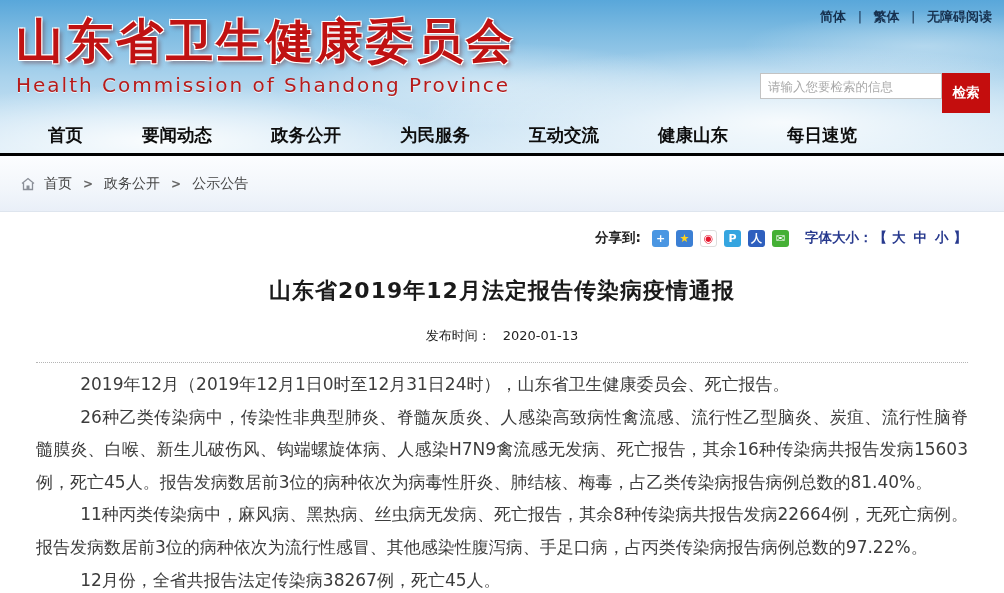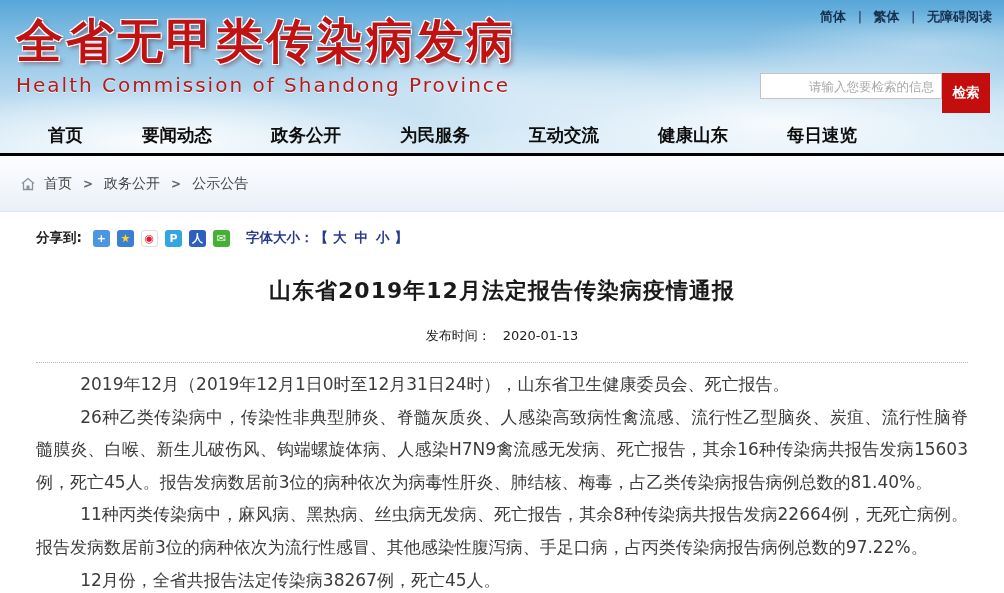--- a/index.html
+++ b/index.html
@@ -38,21 +38,20 @@
   .logo-en {
     margin-top: 5px; font-size: 20px; color: #b51b1b; letter-spacing: 2px;
     text-shadow: 0 1px 0 rgba(255,255,255,.7);
   }
 
   .search-box { position: absolute; top: 73px; right: 14px; display: flex; }
   .search-input {
     width: 182px; height: 26px; border: 1px solid #c3c3c3; background: #fff;
     padding: 0 7px; font-size: 12.5px; color: #666; outline: none;
     font-family: inherit;
-    text-align: right;
   }
   .search-input::placeholder { color: #a9a9a9; }
   .search-button {
     width: 48px; height: 40px; border: none; background: #c40d0d; color: #fff;
     font-size: 13.5px; font-weight: bold; cursor: pointer; font-family: inherit;
   }
 
   .nav {
     position: absolute; bottom: 0; left: 0; right: 0; height: 36px;
     display: flex; align-items: center; padding-left: 48px;
@@ -70,21 +69,21 @@
     font-size: 14px; color: #4a4a4a;
   }
   .home-icon { margin-right: 8px; display: inline-flex; cursor: pointer; }
   .crumb { cursor: pointer; color: #444; }
   .crumb-sep { margin: 0 11px; color: #666; font-size: 12px; font-weight: bold; }
 
   
   .content { padding: 0 36px; background: #fff; }
 
   .share-row {
-    margin-top: 17px; display: flex; justify-content: flex-start; align-items: center;
+    margin-top: 17px; display: flex; justify-content: flex-end; align-items: center;
     font-size: 13.5px;
   }
   .share-label { font-weight: bold; color: #222; margin-right: 4px; }
   .share-icon {
     width: 17px; height: 17px; border-radius: 3px; margin-left: 7px;
     display: inline-flex; align-items: center; justify-content: center;
     color: #fff; font-size: 11px; font-weight: bold; cursor: pointer; line-height: 1;
   }
   .si-0 { background: #4a96e2; }
   .si-1 { background: #3b7fd4; color: #ffd21e; }
@@ -117,21 +116,21 @@
 
   <div class="lang-bar">
     <span class="lang-link">简体</span>
     <span class="sep">|</span>
     <span class="lang-link">繁体</span>
     <span class="sep">|</span>
     <span class="lang-link">无障碍阅读</span>
   </div>
 
   <div class="logo">
-    <div class="logo-cn">全省无甲类传染病发病</div>
+    <div class="logo-cn">山东省卫生健康委员会</div>
     <div class="logo-en">Health Commission of Shandong Province</div>
   </div>
 
   <div class="search-box">
     <input class="search-input" type="text" placeholder="请输入您要检索的信息" style="">
     <button class="search-button">检索</button>
   </div>
 
   <div class="nav">
     <span class="nav-item">首页</span>

